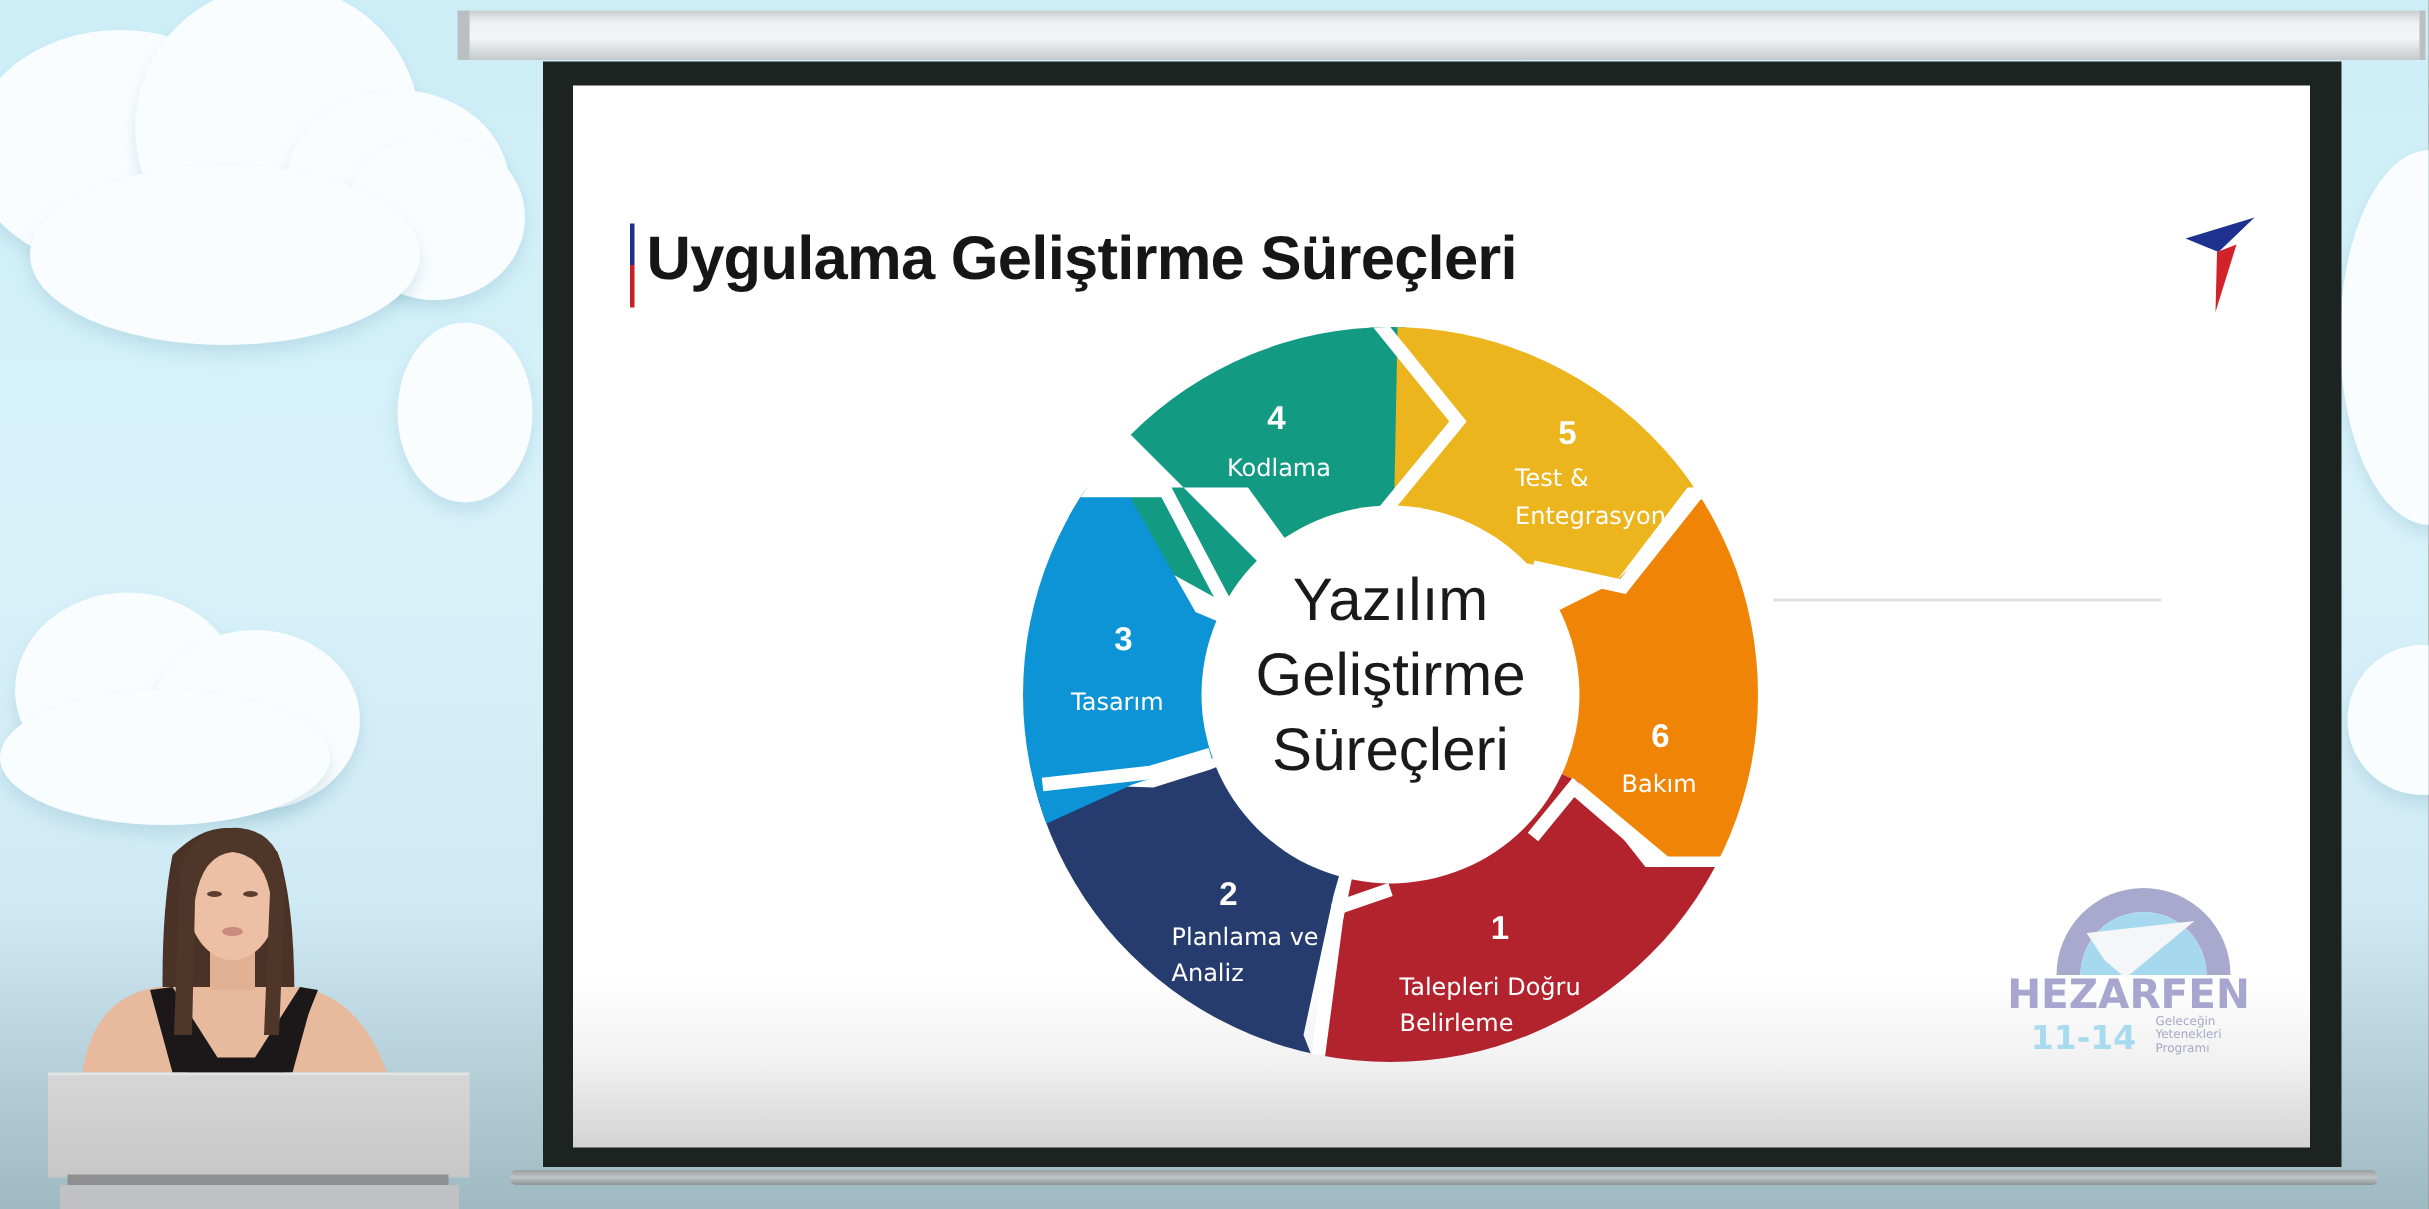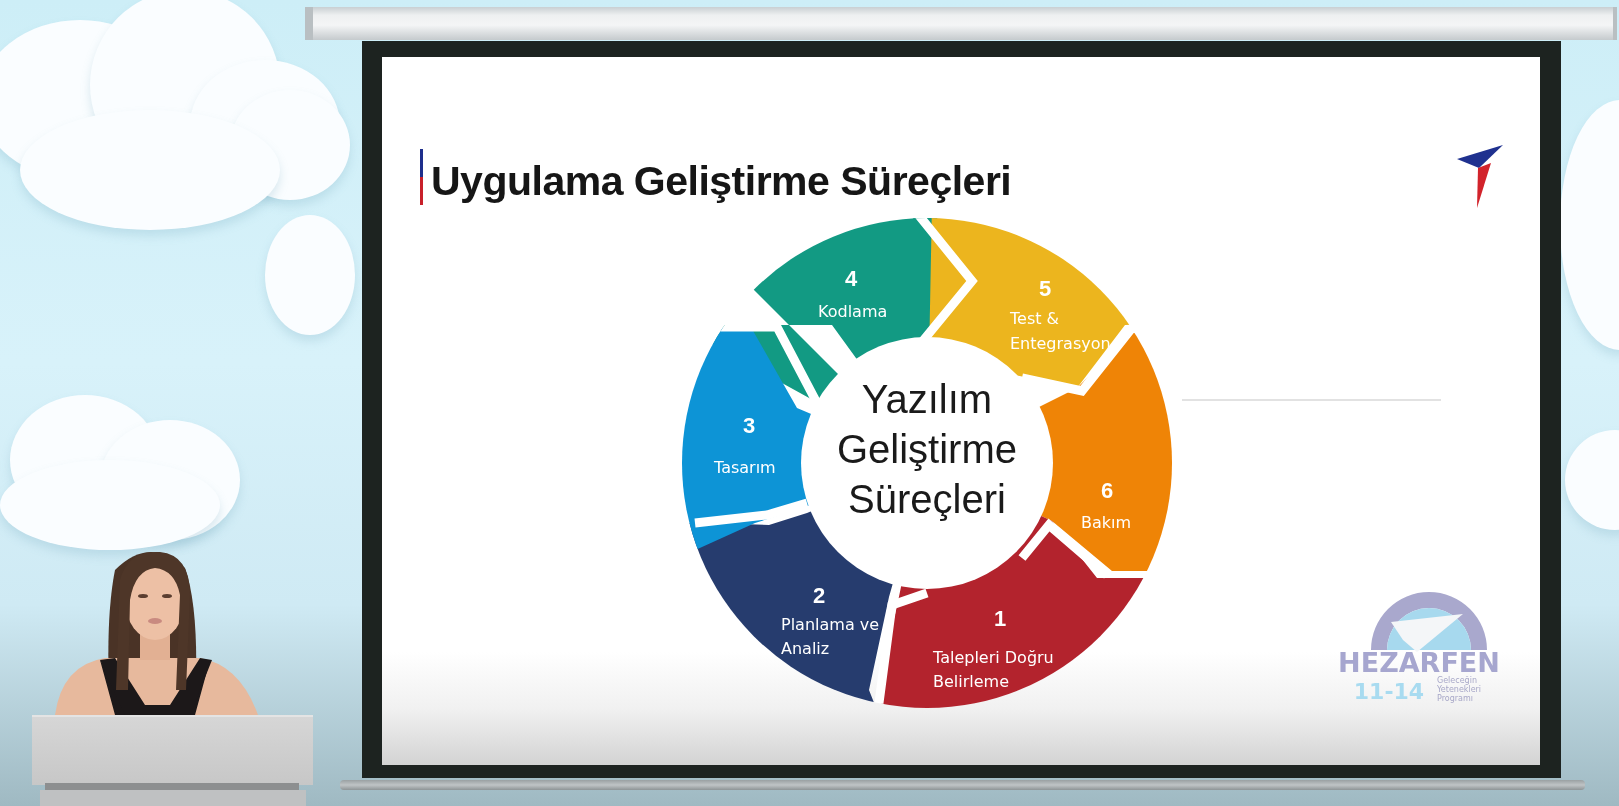--- a/index.html
+++ b/index.html
@@ -11,21 +11,21 @@
   .cloud { position:absolute; background:#fafdff; border-radius:50%;
     box-shadow: 0 6px 10px rgba(120,170,190,0.25); }
   .proj-bar-top { position:absolute; left:305px; top:7px; width:1312px; height:33px;
     background: linear-gradient(180deg,#c9cfd2 0%,#eef0f1 25%,#f4f5f6 55%,#c5cacd 100%);
     border-left:8px solid #b9bfc2; border-right:4px solid #b9bfc2; box-sizing:border-box; }
   .frame { position:absolute; left:362px; top:41px; width:1199px; height:737px; background:#1d2320; }
   .slide { position:absolute; left:382px; top:57px; width:1158px; height:708px;
     background: linear-gradient(180deg,#ffffff 0%,#ffffff 84%,#f1f1f1 92%,#d3d3d3 100%); overflow:hidden; }
   .proj-bar-bottom { position:absolute; left:340px; top:780px; width:1245px; height:10px;
     background: linear-gradient(180deg,#9aa0a2,#bfc4c6 50%,#8e9496); border-radius:4px; }
-  .title-wrap { position:absolute; left:38px; top:92px; height:56px; display:flex; align-items:flex-end; }
+  .title-wrap { position:absolute; left:38px; top:92px; height:56px; display:flex; align-items:flex-start; }
   .title-bar { width:3px; height:56px; background: linear-gradient(180deg,#1e2f8c 0%,#1e2f8c 50%,#c8202a 50%,#c8202a 100%); margin-right:8px; }
   .title { font-family:"Liberation Sans", sans-serif; font-weight:bold; font-size:41px; color:#161616; letter-spacing:-0.5px; }
   .divider { position:absolute; left:800px; top:342px; width:259px; height:2px; background:#e2e2e2; }
   .brand-logo { position:absolute; left:1073px; top:85px; width:50px; height:70px; }
   .hz-logo { position:absolute; left:951px; top:525px; width:176px; height:125px; }
   .cycle { position:absolute; left:295px; top:156px; width:500px; height:500px; }
   .seg-num { font-family:"Liberation Sans", sans-serif; font-weight:bold; font-size:22px; fill:#ffffff; text-anchor:middle; }
   .seg-lbl { font-family:"DejaVu Sans", sans-serif; font-size:16px; fill:#ffffff; }
   .center-txt { font-family:"Liberation Sans", sans-serif; font-size:40px; fill:#1a1a1a; text-anchor:middle; }
   .presenter { position:absolute; left:0; top:540px; width:340px; height:266px; }

